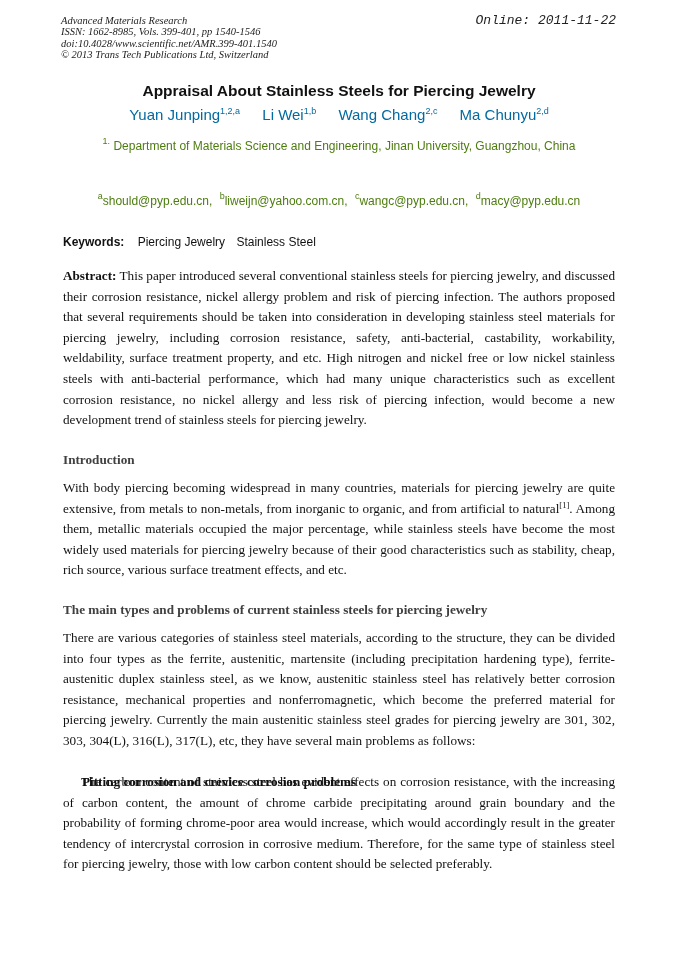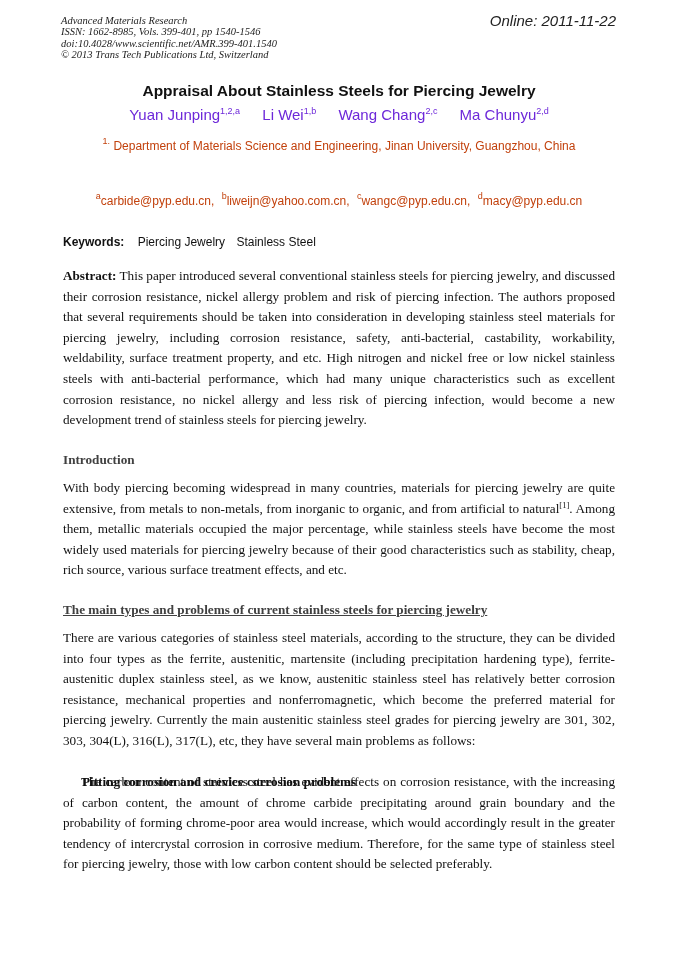--- a/index.html
+++ b/index.html
@@ -1,45 +1,45 @@
 <!DOCTYPE html>
 <html><head>
 <meta charset="utf-8">
 <style>
   html, body { margin: 0; padding: 0; background: #ffffff; }
   body { width: 678px; height: 959px; position: relative; overflow: hidden; color: #111; }
   .page { position: absolute; left: 0; top: 0; width: 678px; height: 959px; }
 
   .hdr-left { position: absolute; left: 61px; top: 15px; font-family: "Liberation Serif", serif; font-style: italic; font-size: 10.5px; line-height: 11.4px; color: #222; }
-  .hdr-right { position: absolute; right: 62px; top: 15px; font-family: Liberation Sans, sans-serif; font-style: italic; font-size: 15px; line-height: 11.4px; color: #222; }
+  .hdr-right { position: absolute; right: 62px; top: 15px; font-family: Liberation Mono, monospace; font-style: italic; font-size: 13px; line-height: 11.4px; color: #222; }
 
   .title { position: absolute; left: 0; width: 678px; top: 82px; text-align: center; font-family: "Liberation Sans", sans-serif; font-weight: bold; font-size: 15.5px; color: #111; }
-  .authors { position: absolute; left: 0; width: 678px; top: 106px; text-align: center; font-family: "Liberation Sans", sans-serif; font-size: 15px; color: #6d28d9; }
+  .authors { position: absolute; left: 0; width: 678px; top: 106px; text-align: center; font-family: "Liberation Sans", sans-serif; font-size: 15px; color: #0369a1; }
   .authors .au { margin: 0 9px; }
   .authors sup, .affil sup { font-size: 9px; vertical-align: 6px; line-height: 0; }
 
-  .affil { position: absolute; left: 0; width: 678px; text-align: center; font-family: "Liberation Sans", sans-serif; font-size: 12px; color: #c2410c; }
+  .affil { position: absolute; left: 0; width: 678px; text-align: center; font-family: "Liberation Sans", sans-serif; font-size: 12px; color: #4d7c0f; }
   .affil.a1 { top: 139px; }
   .affil.a2 { top: 166px; }
   .affil.a3 { top: 194px; }
   .affil .em { margin: 0 2px; }
 
   .keywords { position: absolute; left: 63px; top: 235px; font-family: "Liberation Sans", sans-serif; font-size: 12px; }
   .keywords .kw-label { font-weight: bold; margin-right: 10px; }
   .keywords .kw { margin-right: 8px; }
 
   .body { position: absolute; left: 63px; width: 552px; font-family: Liberation Serif, serif; font-size: 13.2px; line-height: 20.6px; text-align: justify; color: #111; }
   .body p { margin: 0; }
   .abstract { top: 266px; }
   .abstract .lbl { font-weight: bold; }
 
   .sec-head { position: absolute; left: 63px; font-family: "Liberation Serif", serif; font-weight: bold; font-size: 13.2px; color: #404040; }
   .h-intro { top: 452px; }
   .intro { top: 478px; }
-  .h-main { top: 602px; text-decoration: underline; }
+  .h-main { top: 602px; }
   .main { top: 628px; }
   .sub-head { position: absolute; left: 82px; top: 774px; font-family: "Liberation Serif", serif; font-weight: bold; font-size: 13.2px; }
   .pitting { top: 772px; text-indent: 18px; }
   sup.ref { font-size: 8.5px; vertical-align: 5px; line-height: 0; }
 </style>
 </head>
 <body>
 
 <div class="page">
 
@@ -55,21 +55,21 @@
 
   <div class="authors">
     <span class="au"><span>Yuan Junping</span><sup>1,2,a</sup></span>
     <span class="au"><span>Li Wei</span><sup>1,b</sup></span>
     <span class="au"><span>Wang Chang</span><sup>2,c</sup></span>
     <span class="au"><span>Ma Chunyu</span><sup>2,d</sup></span>
   </div>
 
   <div class="affil a1"><sup>1.</sup> <span>Department of Materials Science and Engineering, Jinan University, Guangzhou, China</span></div>
   <div class="affil a3">
-    <span class="em"><sup>a</sup><span>carbide@pyp.edu.cn,</span></span>
+    <span class="em"><sup>a</sup><span>should@pyp.edu.cn,</span></span>
     <span class="em"><sup>b</sup><span>liweijn@yahoo.com.cn,</span></span>
     <span class="em"><sup>c</sup><span>wangc@pyp.edu.cn,</span></span>
     <span class="em"><sup>d</sup><span>macy@pyp.edu.cn</span></span>
   </div>
 
   <div class="keywords">
     <span class="kw-label">Keywords:</span>
     <span class="kw">Piercing Jewelry</span>
     <span class="kw">Stainless Steel</span>
   </div>

